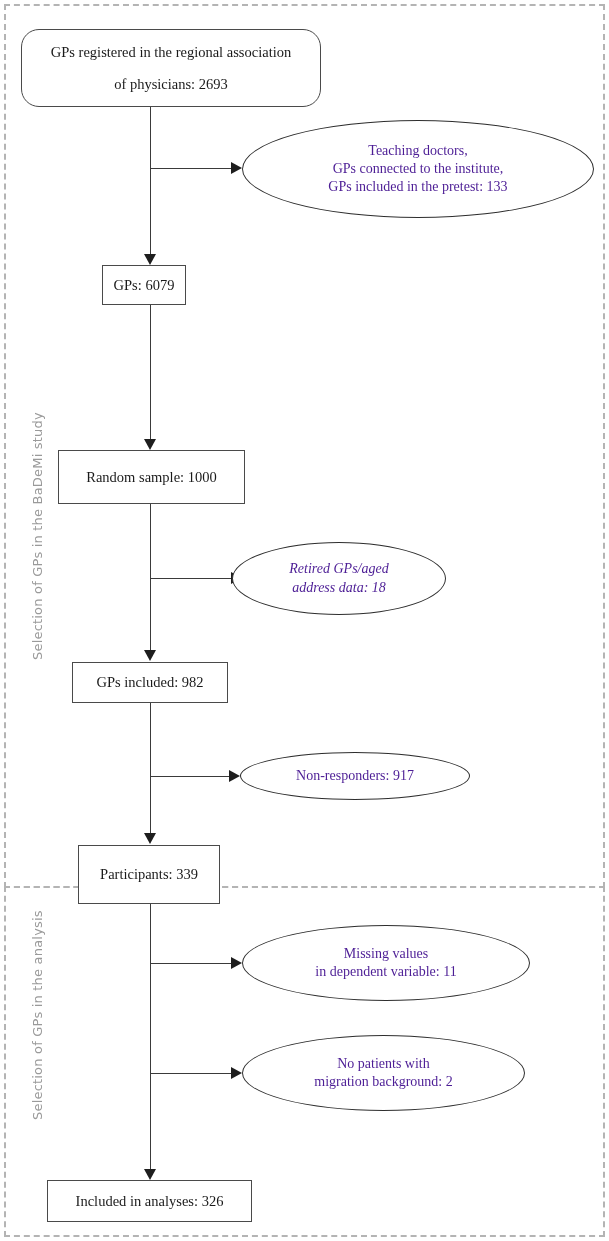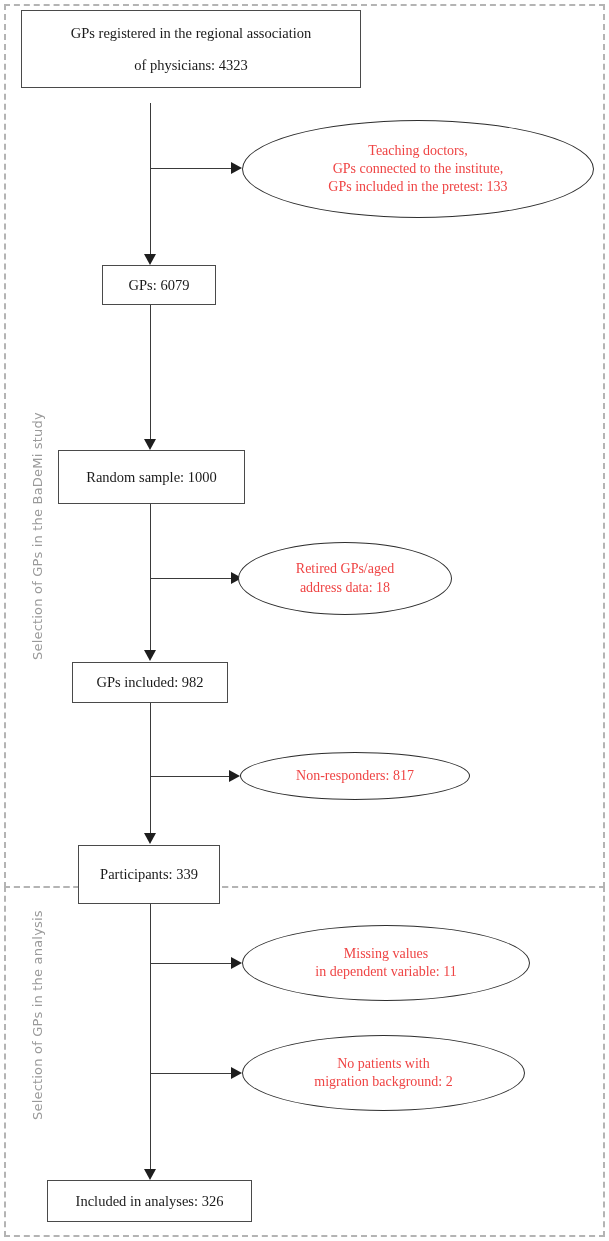--- a/index.html
+++ b/index.html
@@ -57,21 +57,21 @@
   .node-ellipse {
     position: absolute;
     box-sizing: border-box;
     border: 1.5px solid #2e2e2e;
     border-radius: 50%;
     background: #ffffff;
     display: flex;
     flex-direction: column;
     align-items: center;
     justify-content: center;
-    color: #ef4444;
+    color: #4c1d95;
     font-size: 14px;
     line-height: 1.3;
     text-align: center;
     padding: 0 24px;
   }
 
   
   .vline {
     position: absolute;
     width: 0;
@@ -133,50 +133,50 @@
 
   <div class="vline" style="left:150px; top:888px; height:283px;"></div>
   <div class="arrow-down" style="left:144px; top:1169px;"></div>
 
   <div class="hline" style="left:150px; top:963px; width:82px;"></div>
   <div class="arrow-right" style="left:231px; top:957px;"></div>
 
   <div class="hline" style="left:150px; top:1073px; width:82px;"></div>
   <div class="arrow-right" style="left:231px; top:1067px;"></div>
 
-  <div class="node-box" style="left:21px; top:10px; width:340px; height:78px;">
+  <div class="node-box" style="left:21px; top:29px; width:300px; height:78px;border-radius:18px;">
     <span>GPs registered in the regional association</span>
-    <span class="line2">of physicians: 4323</span>
+    <span class="line2">of physicians: 2693</span>
   </div>
 
   <div class="node-ellipse" style="left:242px; top:120px; width:352px; height:98px;">
     <span>Teaching   doctors,</span>
     <span>GPs connected to the institute,</span>
     <span>GPs included in the pretest: 133</span>
   </div>
 
-  <div class="node-box" style="left:102px; top:265px; width:114px; height:40px;">
+  <div class="node-box" style="left:102px; top:265px; width:84px; height:40px;">
     <span>GPs: 6079</span>
   </div>
 
   <div class="node-box" style="left:58px; top:450px; width:187px; height:54px;">
     <span>Random sample: 1000</span>
   </div>
 
-  <div class="node-ellipse" style="left:238px; top:542px; width:214px; height:73px; padding:0 14px;">
+  <div class="node-ellipse" style="left:232px; top:542px; width:214px; height:73px; padding:0 14px;font-style:italic;">
     <span>Retired GPs/aged</span>
     <span>address data: 18</span>
   </div>
 
   <div class="node-box" style="left:72px; top:662px; width:156px; height:41px;">
     <span>GPs included: 982</span>
   </div>
 
   <div class="node-ellipse" style="left:240px; top:752px; width:230px; height:48px; padding:0 10px;">
-    <span>Non-responders: 817</span>
+    <span>Non-responders: 917</span>
   </div>
 
   <div class="node-box" style="left:78px; top:845px; width:142px; height:59px;">
     <span>Participants: 339</span>
   </div>
 
   <div class="node-ellipse" style="left:242px; top:925px; width:288px; height:76px; padding:0 16px;">
     <span>Missing values</span>
     <span>in dependent variable: 11</span>
   </div>

